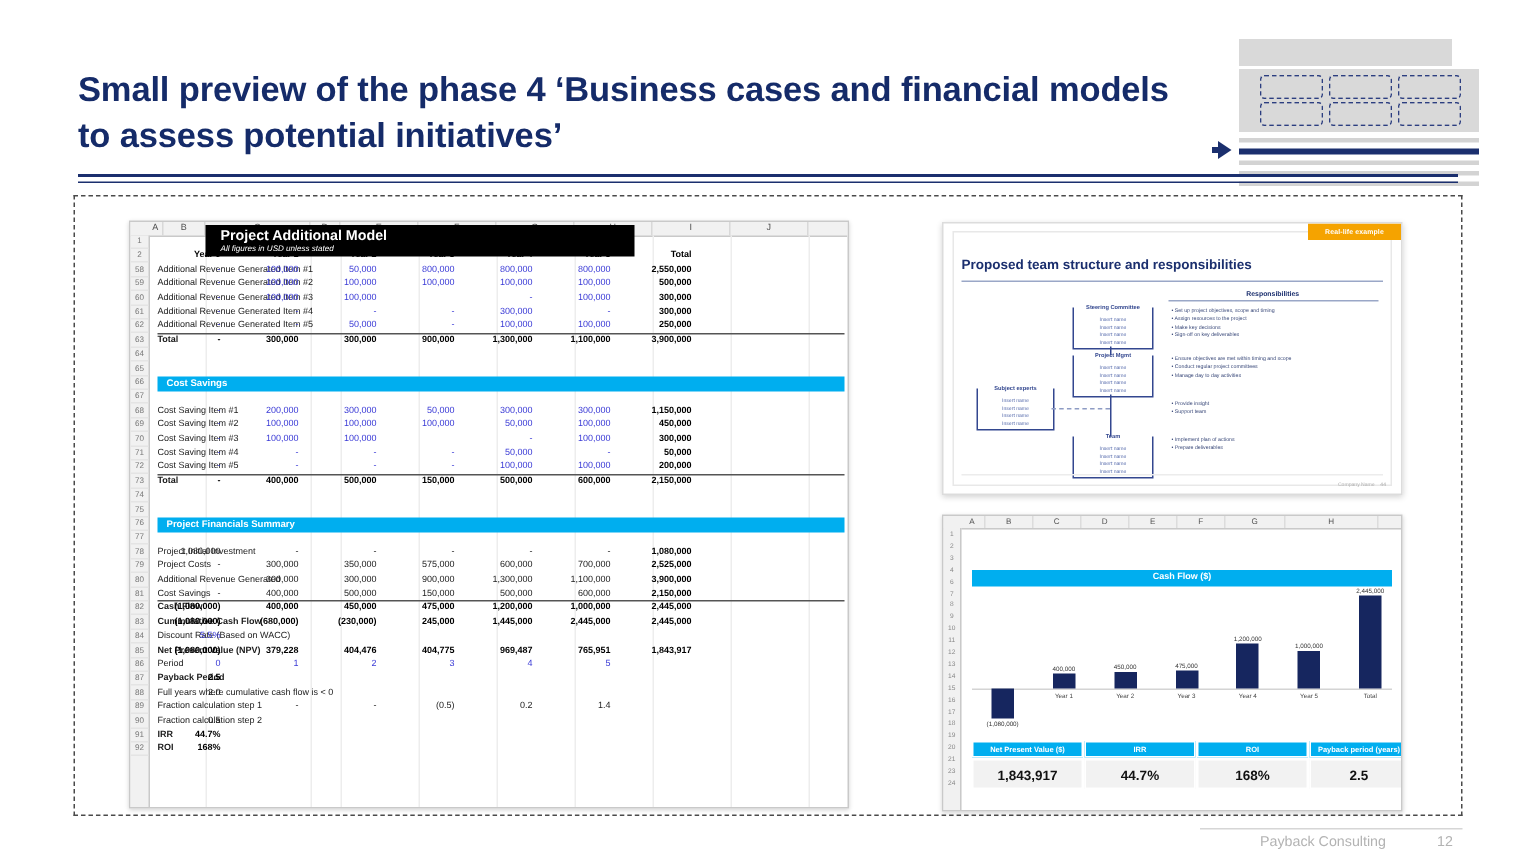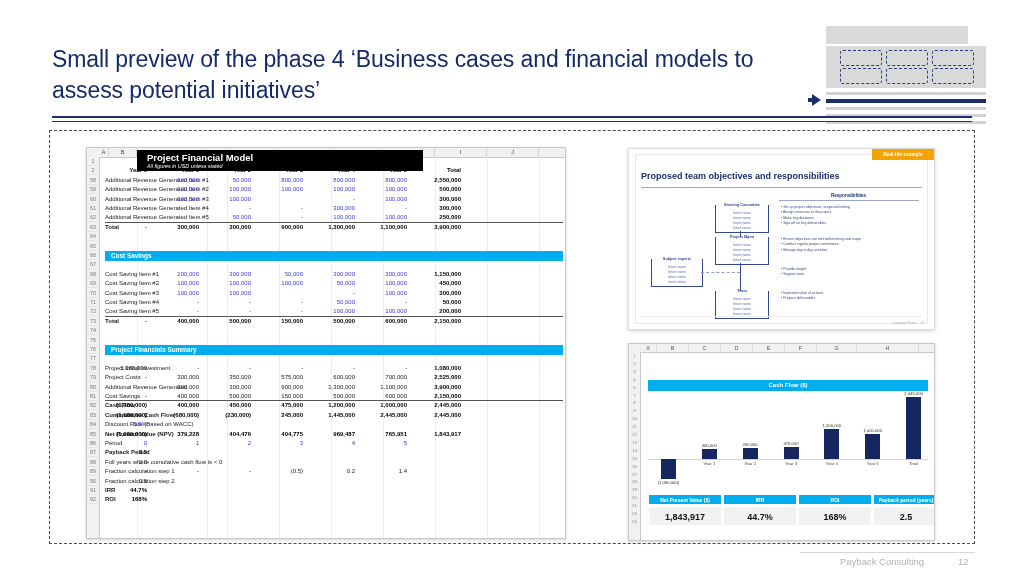--- a/index.html
+++ b/index.html
@@ -7,21 +7,21 @@
     width:1024px;height:576px;
     background:#ffffff;
     font-family:"Liberation Sans", sans-serif;
     position:relative;overflow:hidden;
     -webkit-font-smoothing:antialiased;
   }
 
   
   .title{
     position:absolute;left:52px;top:44px;width:740px;
-    font-size:23px;font-weight:normal;color:#152b69;line-height:1.33;
+    font-size:23px;font-weight:bold;color:#152b69;line-height:1.33;
     letter-spacing:-0.1px;
   }
 
   
   .tr-graphic{position:absolute;left:826px;top:26px;width:160px;height:100px;}
   .tr-band{position:absolute;left:0;top:0;width:142px;height:18px;background:#d9d9d9;}
   .tr-boxarea{position:absolute;left:0;top:20px;width:160px;height:42px;background:#d9d9d9;}
   .tr-cell{position:absolute;width:40px;height:14px;border:1.4px dashed #2c3e80;border-radius:3px;background:#d9d9d9;}
   .tr-lines{position:absolute;left:0;top:66px;width:160px;}
   .tr-line{height:3px;background:#d3d3d3;margin-bottom:4px;}
@@ -476,29 +476,29 @@
         <div class="num b" style="left: -4px;">44.7%</div>
       </div>
       <div class="srow" style="top: 338.4px;">
         <div class="lbl b">ROI</div>
         <div class="num b" style="left: -4px;">168%</div>
       </div>
       <div class="hr-sheet" style="top: 243.4px;"></div>
     </div>
 
   <div class="banner-black">
-    <div class="t1">Project Financial Model</div>
+    <div class="t1">Project Additional Model</div>
     <div class="t2">All figures in USD unless stated</div>
   </div>
 </div>
 
 <div class="team-slide">
   <div class="team-inner"></div>
   <div class="badge-orange">Real-life example</div>
-  <div class="team-title">Proposed team objectives and responsibilities</div>
+  <div class="team-title">Proposed team structure and responsibilities</div>
   <div class="team-rule"></div>
 
   <div class="resp-title" style="left:152px;top:44px;width:135px;text-align:center;">Responsibilities</div>
   <div class="resp-rule" style="left:150px;top:51px;width:140px;"></div>
 
   <div id="teamNodes">
       <div class="obox" style="left: 86px; top: 56px; width: 52px; height: 26px;">
         <div class="oname" style="top: -3px; background: rgb(255, 255, 255);">Steering Committee</div>
         <div class="oitem" style="top: 5px;">Insert name</div>
         <div class="oitem" style="top: 10px;">Insert name</div>

